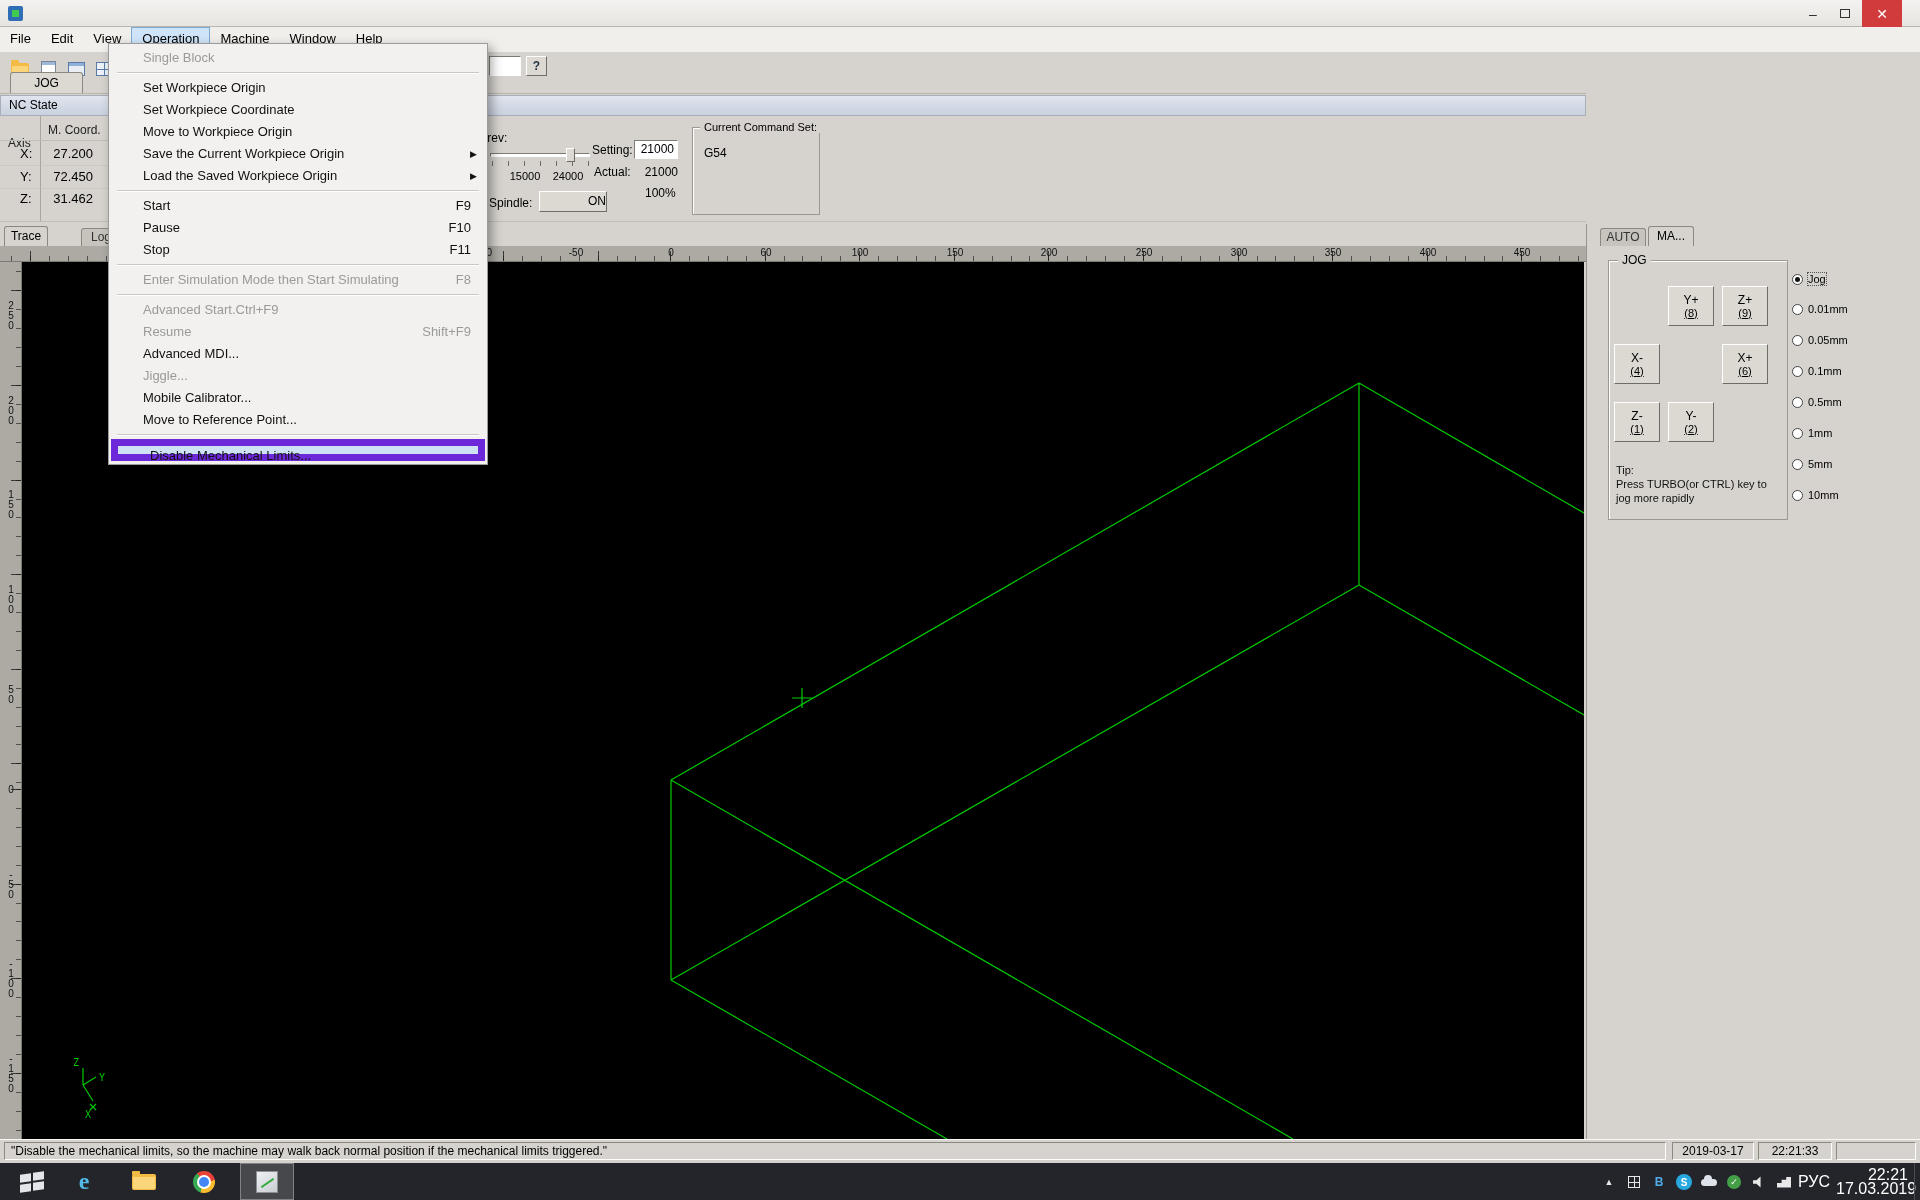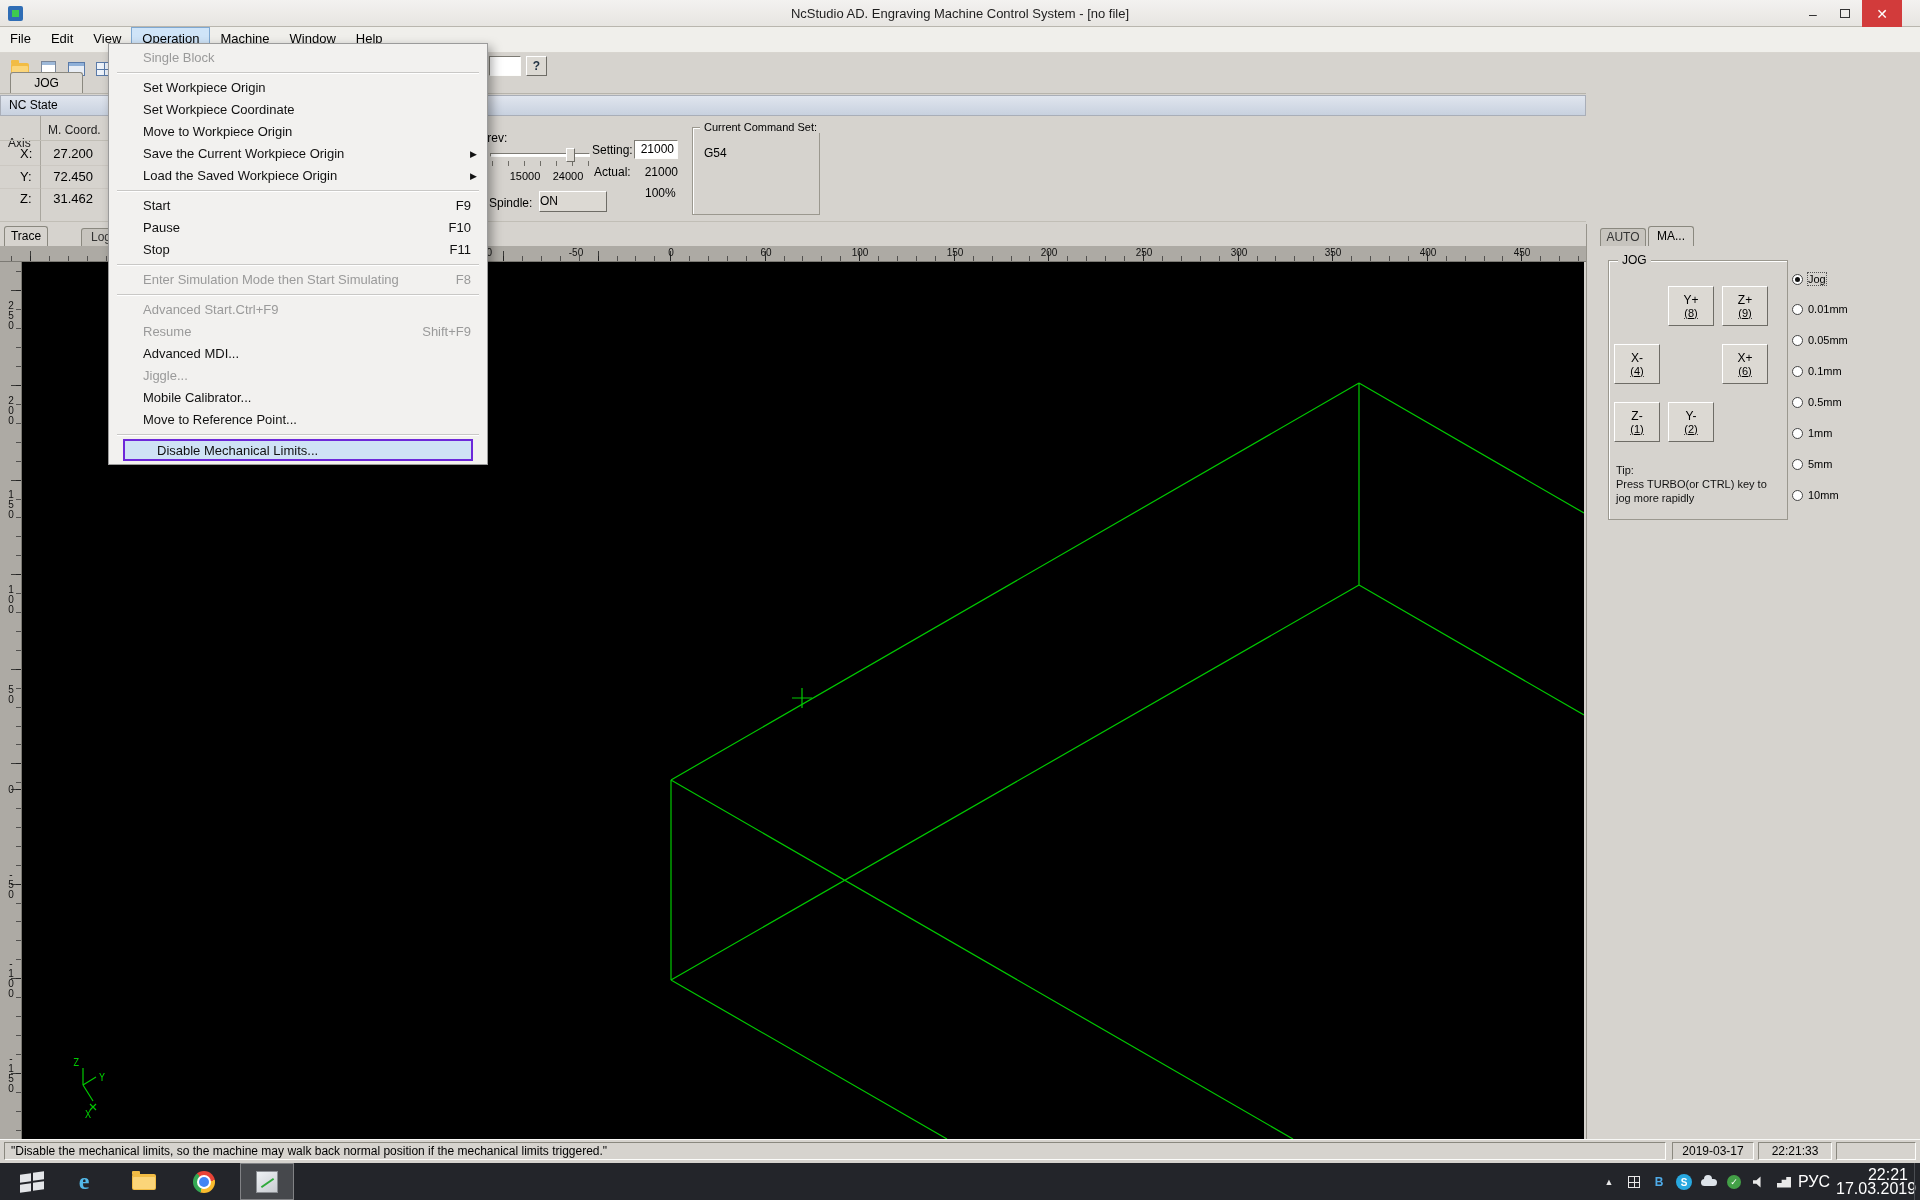--- a/index.html
+++ b/index.html
@@ -50,21 +50,21 @@
   .coordval{font-size:13px;text-align:right;width:58px}
   .hline{background:#c1beb6;height:1px}
   .vline{background:#a9a69e;width:1px}
 
   
   .small{font-size:11px}
   .lab12{font-size:12px}
   #slider-track{left:490px;top:153px;width:100px;height:4px}
   #slider-ticks{left:492px;top:161px;width:98px;height:5px;background:repeating-linear-gradient(to right,#6f6d67 0 1px,transparent 1px 16px)}
   #slider-thumb{left:566px;top:148px;width:9px;height:14px}
-  #spindle-on{left:539px;top:191px;width:68px;height:21px;text-align:left;line-height:19px;font-size:12px}
+  #spindle-on{left:539px;top:191px;width:68px;height:21px;text-align:right;line-height:19px;font-size:12px}
   #cmdgroup{left:692px;top:127px;width:128px;height:88px;border:1px solid #9b988f;box-shadow:inset 1px 1px 0 #fff}
   #cmdtitle{left:700px;top:121px;background:#d6d3ce;padding:0 4px;font-size:11px}
   #cmdval{left:704px;top:146px;font-size:12px}
 
   
   #tracestrip{left:0;top:224px;width:1586px;height:22px;background:#d6d3ce}
   .dtab{border:1px solid #8a887f;border-bottom:none;border-radius:3px 3px 0 0;text-align:center;font-size:12px}
   .dtab.on{background:#d6d3ce;z-index:2}
   .dtab.off{background:#c7c4be;color:#333}
 
@@ -121,30 +121,29 @@
   .netbars{width:14px;height:11px;background:#e8e8e8;clip-path:polygon(0 60%,33% 60%,33% 30%,66% 30%,66% 0,100% 0,100% 100%,0 100%)}
   .clock{font-size:16px;line-height:14px;color:#fff;text-align:right}
 
   
   #opmenu{left:108px;top:43px;width:380px;background:#f2f1ef;border:1px solid #9b9b9b;box-shadow:4px 4px 10px rgba(0,0,0,.35);padding:3px 0;z-index:60}
   .mi{position:relative;height:22px;line-height:22px;padding-left:34px;font-size:13px;color:#111}
   .mi.dis{color:#9a9a9a}
   .mi .sc{position:absolute;right:16px}
   .mi .arr{position:absolute;right:10px;font-size:9px}
   .mi .arr::after{content:"▶"}
-  .mi.sel{margin:0 14px;padding-left:32px;background:#cfe2f5;border:2px solid #6d28d9;line-height:20px}
+  .mi.sel{margin:0 2px;padding-left:32px;background:#cfe2f5;border:7px solid #6d28d9;line-height:20px}
   .msep{height:8px;position:relative}
   .msep::after{content:"";position:absolute;left:8px;right:8px;top:3px;border-top:1px solid #c9c8c6;border-bottom:1px solid #fff}
 </style>
 </head>
 <body>
 
 <div id="titlebar" class="a">
   <div id="appicon" class="a"></div>
-  <div id="title" class="a">NcStudio AD. Engraving Machine Control System - [no file]</div>
   <div class="wbtn a" style="left:1798px;width:30px">
       <span>–</span>
     </div>
   <div class="wbtn a" style="left:1830px;width:30px">
       <span class="maxbox"></span>
     </div>
   <div class="wbtn a" id="btn-close" style="left:1862px;width:40px">
       <span>✕</span>
     </div>
 </div>

